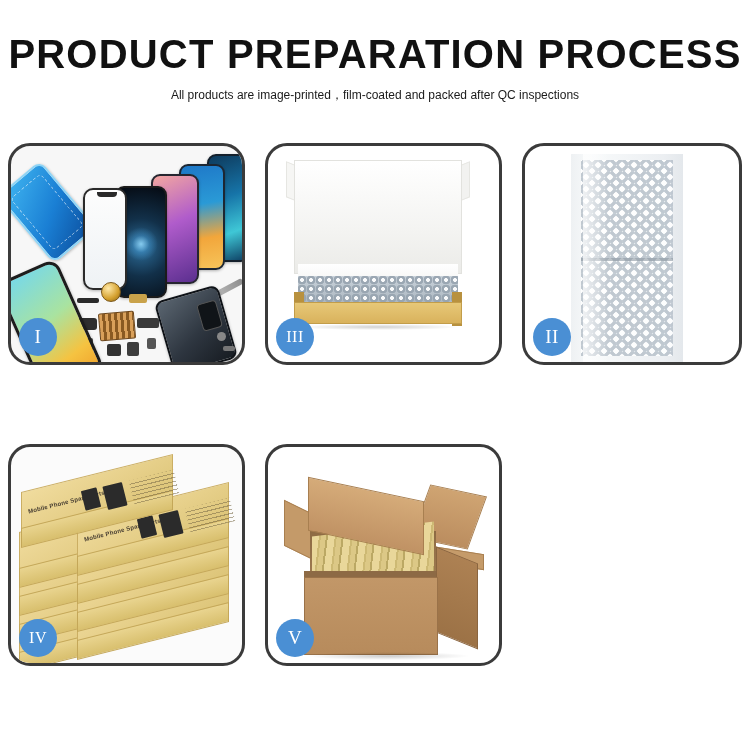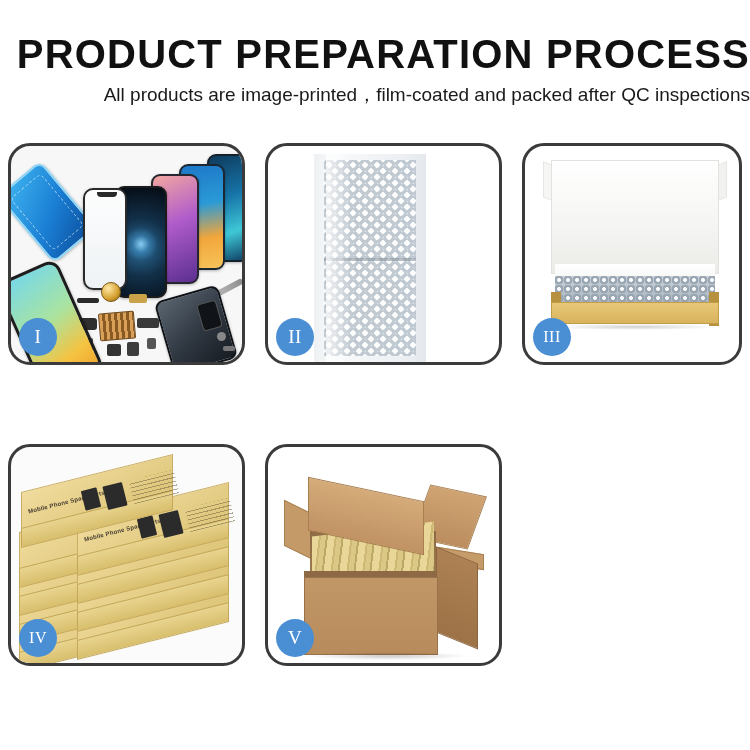--- a/index.html
+++ b/index.html
@@ -5,33 +5,33 @@
   * { box-sizing: border-box; margin: 0; padding: 0; }
   html, body {
     width: 750px; height: 750px;
     background: #ffffff;
     font-family: "Liberation Sans", sans-serif;
     overflow: hidden;
   }
   .page { position: relative; width: 750px; height: 750px; background: #ffffff; }
 
   
-  .header { width: 750px; padding-top: 30px; text-align: right; }
+  .header { width: 750px; padding-top: 30px; text-align: center; }
   .title {
     font-family: "Liberation Sans", sans-serif;
     font-size: 40px;
     font-weight: 700;
     letter-spacing: 1.2px;
     color: #111111;
     line-height: 48px;
     white-space: nowrap;
   }
   .subtitle {
     font-family: "Liberation Sans", sans-serif;
-    font-size: 19px;
+    font-size: 12px;
     font-weight: 400;
     color: #1a1a1a;
     line-height: 26px;
     margin-top: 4px;
     white-space: nowrap;
   }
 
   
   .grid {
     position: absolute;
@@ -348,43 +348,43 @@
         <div class="part flex-f"></div>
         <div class="part flex-g"></div>
         <div class="part flex-h"></div>
         <div class="part flex-i"></div>
         <div class="part flex-j"></div>
         <div class="part flex-k"></div>
       </div>
       <div class="badge">I</div>
     </div>
 
-    <div class="panel p2">
-      <div class="panel-media">
-        <div class="bw-bag"></div>
-        <div class="bw-bubbles"></div>
-        <div class="bw-seam"></div>
-        <div class="bw-shine"></div>
-      </div>
-      <div class="badge">II</div>
-    </div>
-
     <div class="panel p3">
       <div class="panel-media">
         <div class="b3-lid-l"></div>
         <div class="b3-lid-r"></div>
         <div class="b3-lid"></div>
         <div class="b3-inner"></div>
         <div class="b3-bubble"></div>
         <div class="b3-sidel"></div>
         <div class="b3-sider"></div>
         <div class="b3-front"></div>
         <div class="b3-shadow"></div>
       </div>
       <div class="badge small">III</div>
+    </div>
+
+    <div class="panel p2">
+      <div class="panel-media">
+        <div class="bw-bag"></div>
+        <div class="bw-bubbles"></div>
+        <div class="bw-seam"></div>
+        <div class="bw-shine"></div>
+      </div>
+      <div class="badge">II</div>
     </div>
 
     <div class="panel p4">
       <div class="panel-media">
         <div class="stack">
 
           <div class="ybox" style="left:8px; top:150px;">
             <div class="top"></div>
               <div class="front"></div>
           </div>

